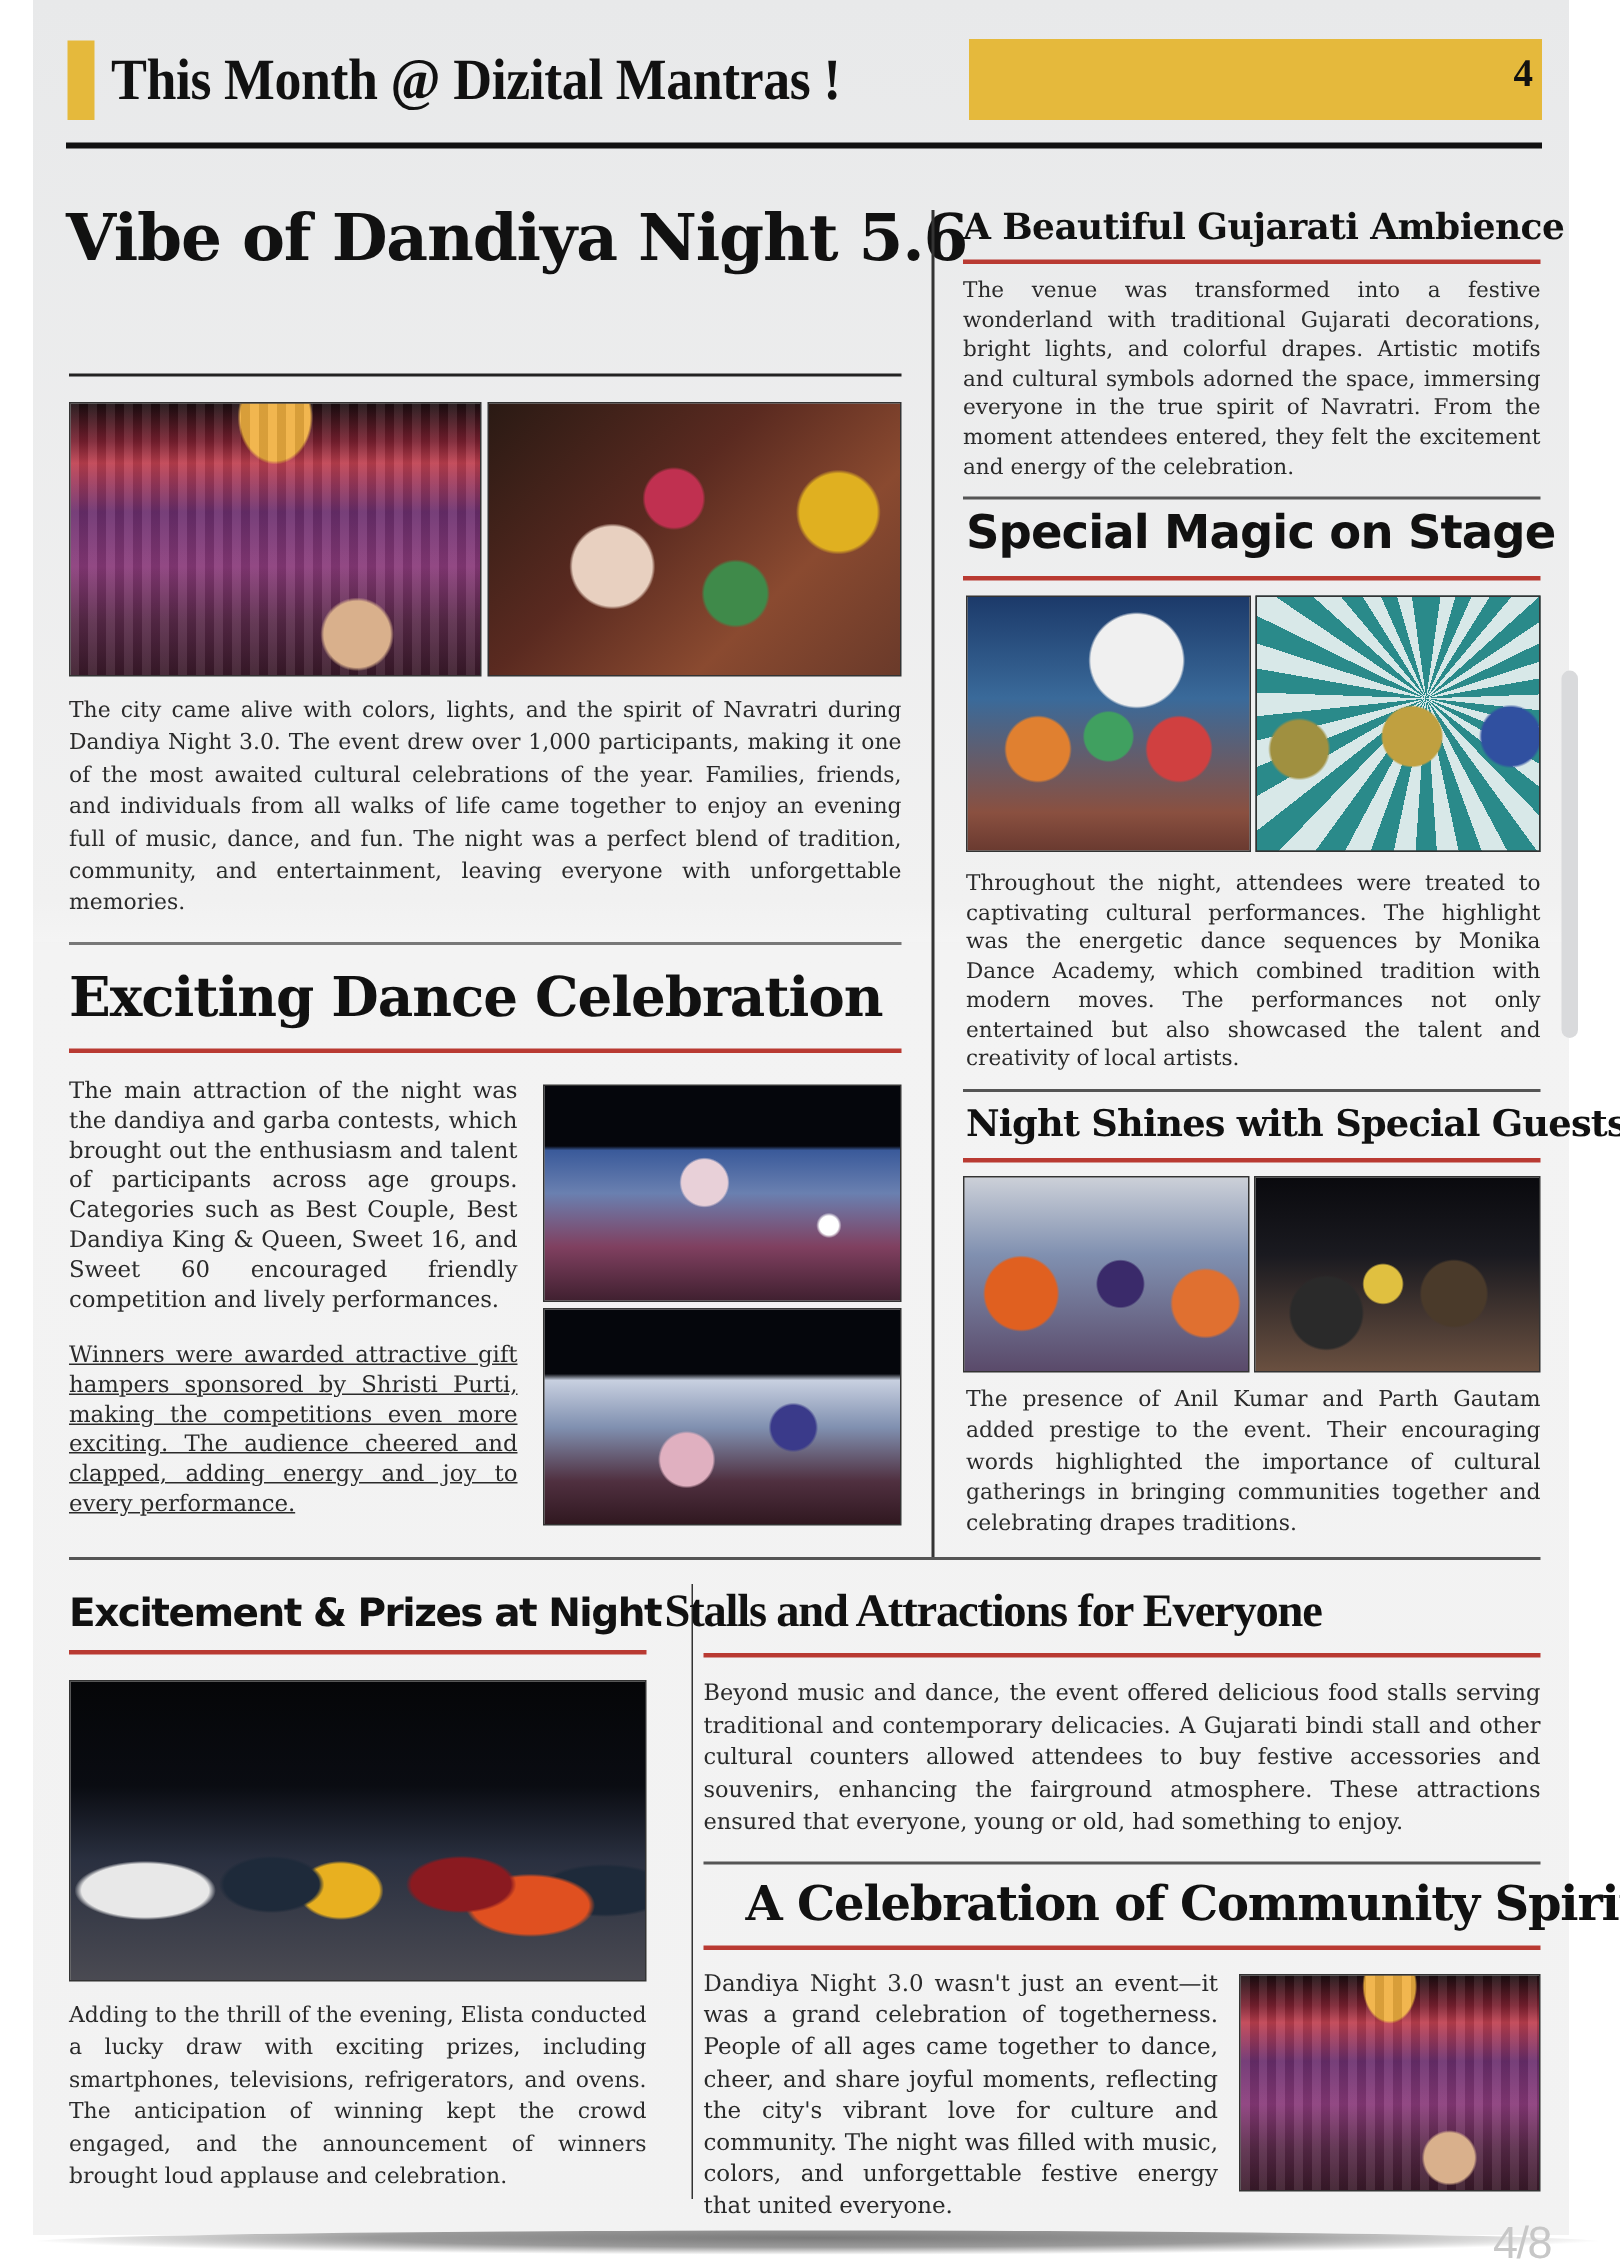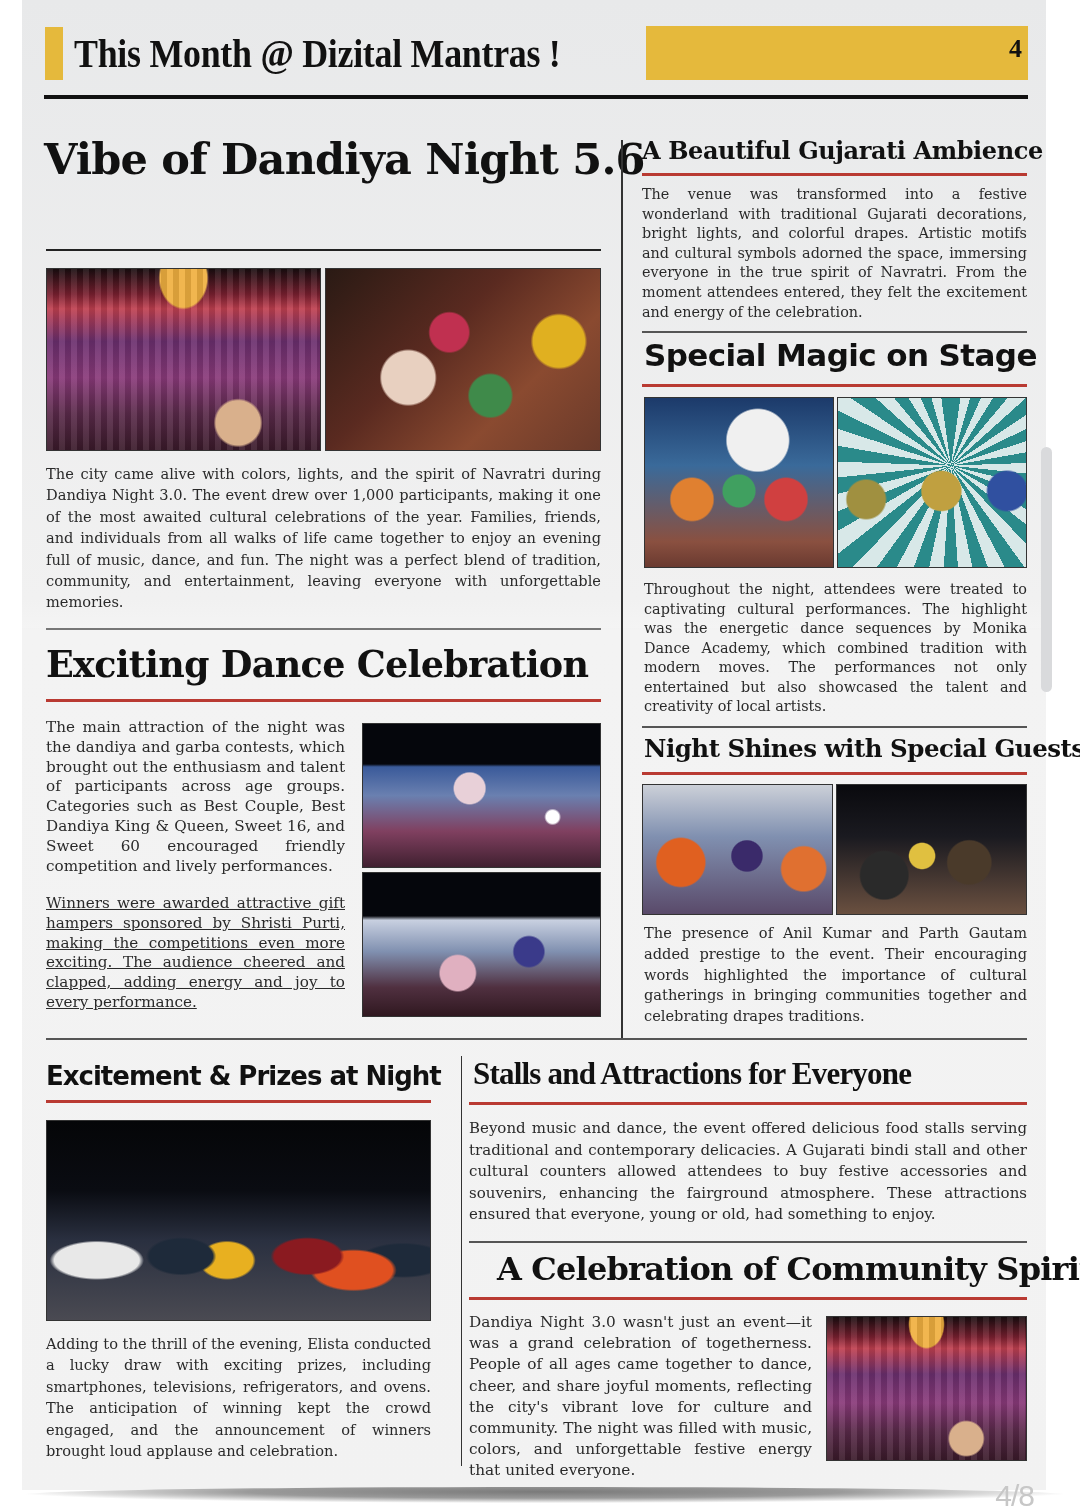--- a/index.html
+++ b/index.html
@@ -135,21 +135,21 @@
   <div class="abs body-text" style="left:622px; top:923px; width:383px; font-size:14.6px; line-height:20.8px;">The presence of Anil Kumar and Parth Gautam added prestige to the event. Their encouraging words highlighted the importance of cultural gatherings in bringing communities together and celebrating drapes traditions.</div>
 
   <div class="gray-rule" style="left:24px; top:1038px; width:981px;"></div>
   <div class="vline" style="left:439px; top:1056px; height:410px; width:1px;"></div>
 
   <div class="abs h-sans" style="left:24px; top:1061px; font-size:26px; letter-spacing:-1px;">Excitement &amp; Prizes at Night</div>
   <div class="red-rule" style="left:24px; top:1100px; width:385px;"></div>
   <div class="photo ph-prizes" style="left:24px; top:1120px; width:385px; height:201px;"></div>
   <div class="abs body-text" style="left:24px; top:1333px; width:385px; font-size:14.6px; line-height:21.4px;">Adding to the thrill of the evening, Elista conducted a lucky draw with exciting prizes, including smartphones, televisions, refrigerators, and ovens. The anticipation of winning kept the crowd engaged, and the announcement of winners brought loud applause and celebration.</div>
 
-  <div class="abs h-serif" style="left:451px; top:1056px; font-size:31px; letter-spacing:-0.8px; font-family:'Liberation Serif', serif;">Stalls and Attractions for Everyone</div>
+  <div class="abs h-serif" style="left:421px; top:1056px; font-size:31px; letter-spacing:-0.8px; font-family:'Liberation Serif', serif;">Stalls and Attractions for Everyone</div>
   <div class="red-rule" style="left:447px; top:1102px; width:558px;"></div>
   <div class="abs body-text" style="left:447px; top:1118px; width:558px; font-size:15px; line-height:21.6px;">Beyond music and dance, the event offered delicious food stalls serving traditional and contemporary delicacies. A Gujarati bindi stall and other cultural counters allowed attendees to buy festive accessories and souvenirs, enhancing the fairground atmosphere. These attractions ensured that everyone, young or old, had something to enjoy.</div>
   <div class="gray-rule" style="left:447px; top:1241px; width:558px;"></div>
 
   <div class="abs h-serif" style="left:447px; top:1250px; font-size:32px; letter-spacing:-0.8px;margin-left:28px;">A Celebration of Community Spirit</div>
   <div class="red-rule" style="left:447px; top:1297px; width:558px;"></div>
   <div class="abs body-text" style="left:447px; top:1312px; width:343px; font-size:15.3px; line-height:21.2px;">Dandiya Night 3.0 wasn't just an event—it was a grand celebration of togetherness. People of all ages came together to dance, cheer, and share joyful moments, reflecting the city's vibrant love for culture and community. The night was filled with music, colors, and unforgettable festive energy that united everyone.</div>
   <div class="photo ph-crowd" style="left:804px; top:1316px; width:201px; height:145px;"></div>
 </div>
 

